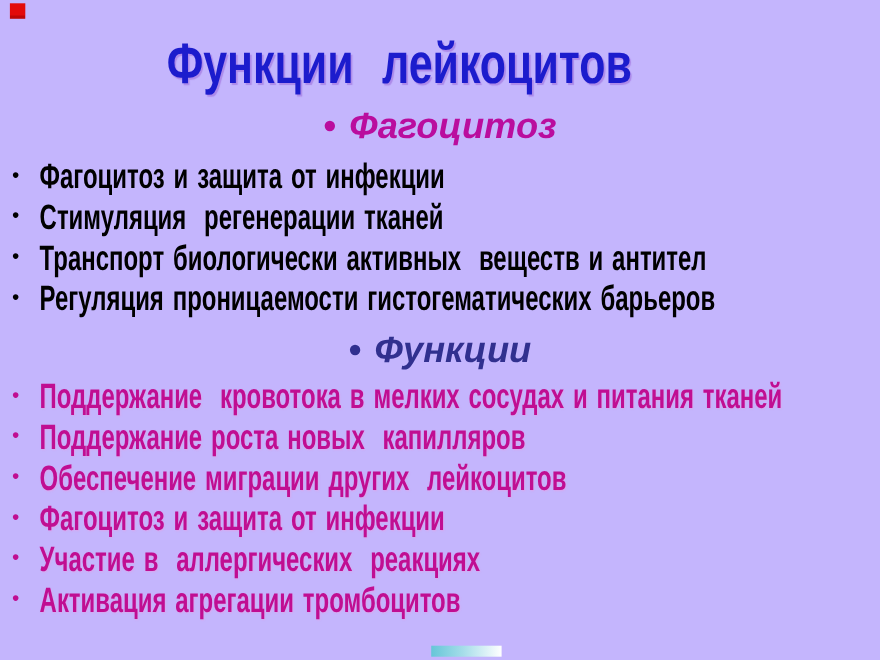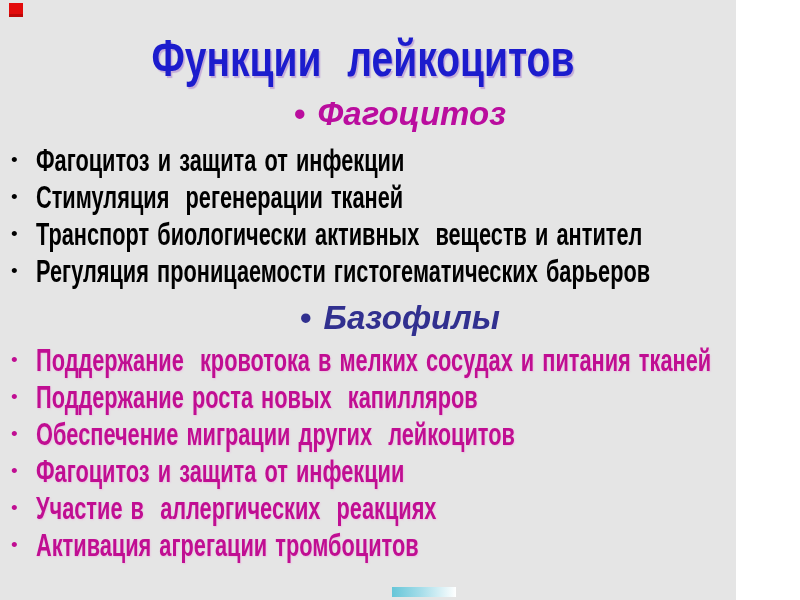--- a/index.html
+++ b/index.html
@@ -1,17 +1,17 @@
 <!DOCTYPE html>
 <html><head>
 <meta charset="utf-8">
 <style>
   html,body { margin:0; padding:0; background:#ffffff; }
   .slide {
-    position:relative; width:736px; height:600px; background:#e5e5e5;
+    position:relative; width:800px; height:600px; background:#c4b5fd;
     overflow:hidden; font-family:"Liberation Sans", sans-serif;
   }
   .corner-square {
     position:absolute; left:9px; top:3px; width:14px; height:14px;
     background:#e30b0b; box-shadow: inset 0 -3px 0 rgba(120,0,0,0.35);
   }
   .title {
     position:absolute; top:32px; left:0; width:726px; margin:0;
     text-align:center; font-size:52px; line-height:1; font-weight:bold;
     color:#1c1ccd;
@@ -69,21 +69,21 @@
     <li>
       <span class="dot">•</span>
       <span class="li-text">Транспорт биологически активных  веществ и антител</span>
     </li>
     <li>
       <span class="dot">•</span>
       <span class="li-text">Регуляция проницаемости гистогематических барьеров</span>
     </li>
   </ul>
 
-  <h2 class="heading h-bazo"><span class="h-bullet">•</span><span>Базофилы</span></h2>
+  <h2 class="heading h-bazo"><span class="h-bullet">•</span><span>Функции</span></h2>
 
   <ul class="list magenta-list">
     <li>
       <span class="dot">•</span>
       <span class="li-text">Поддержание  кровотока в мелких сосудах и питания тканей</span>
     </li>
     <li>
       <span class="dot">•</span>
       <span class="li-text">Поддержание роста новых  капилляров</span>
     </li>

